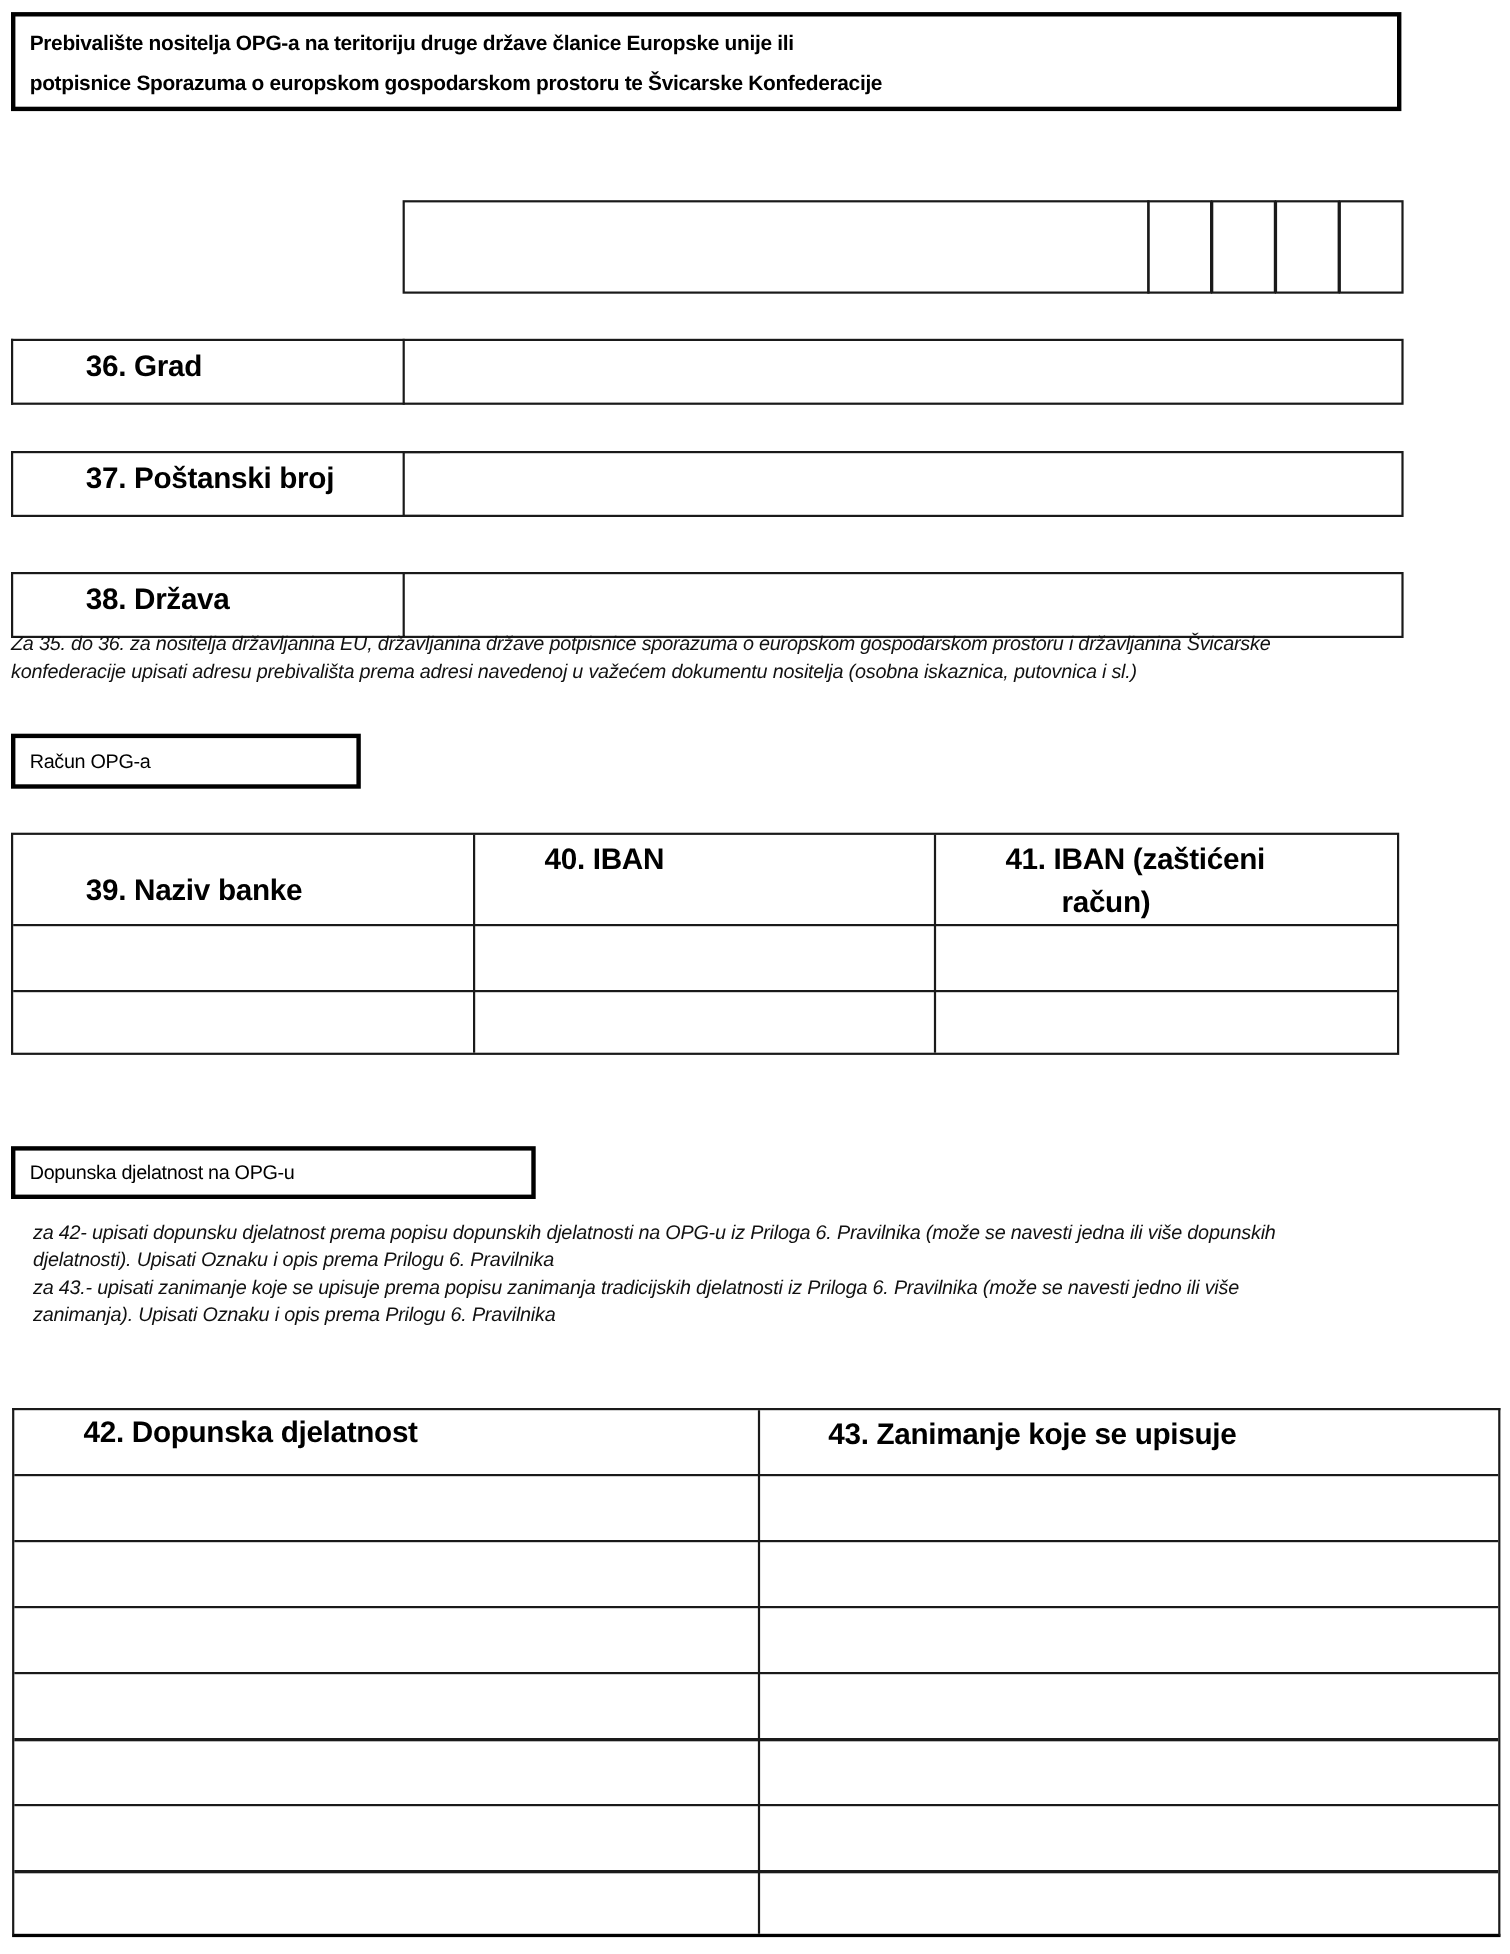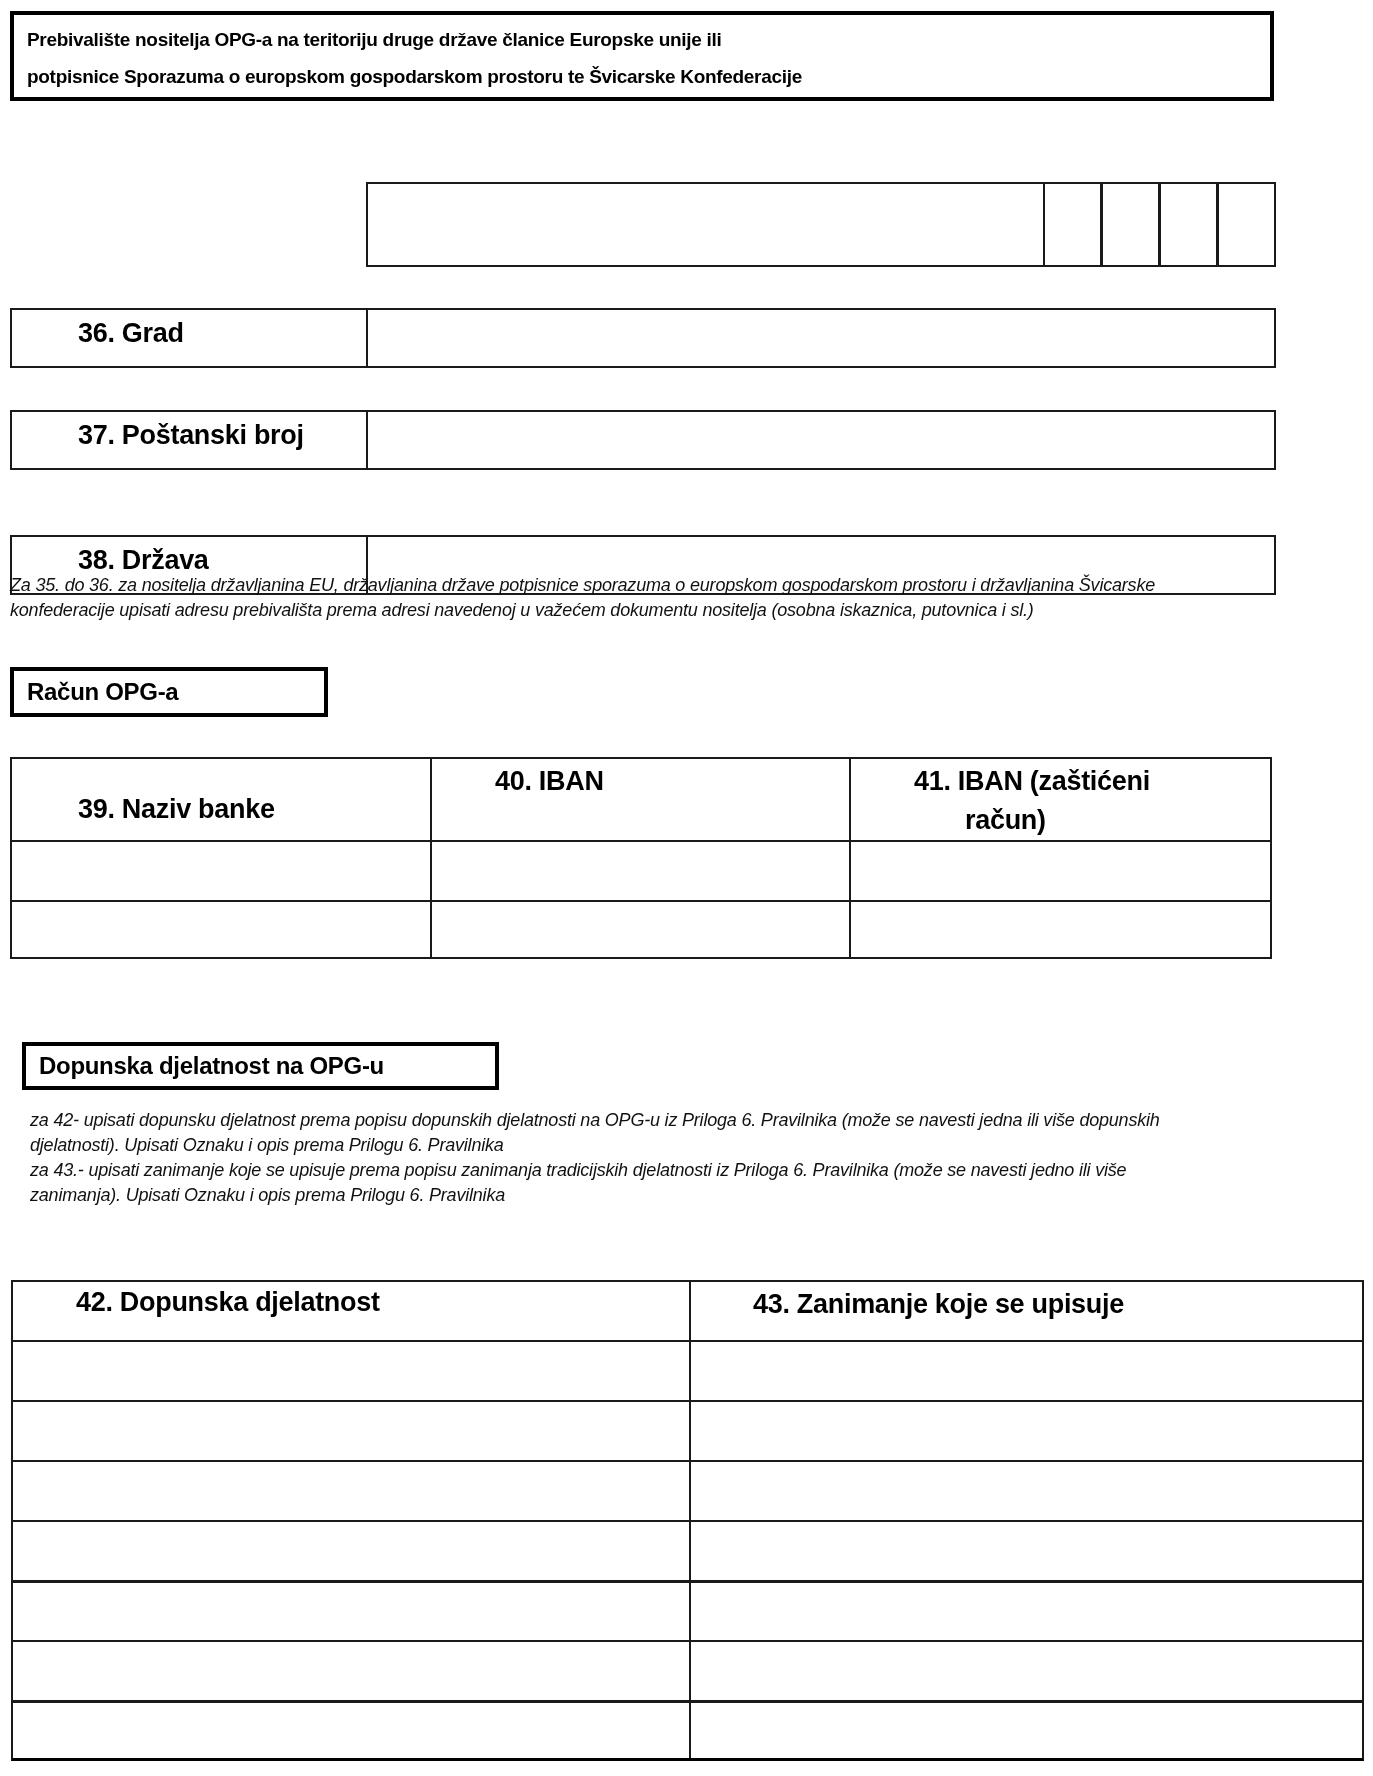--- a/index.html
+++ b/index.html
@@ -4,21 +4,21 @@
   <style>
     html, body { margin: 0; padding: 0; background: #ffffff; }
     body {
       width: 1373px; height: 1776px; position: relative; overflow: hidden;
       font-family: "Liberation Sans", "DejaVu Sans", sans-serif; color: #000;
     }
     .abs { position: absolute; box-sizing: border-box; }
     .thick { border: 4px solid #000; }
     .thin { border: 2px solid #1a1a1a; }
     .title-box .line { font-weight: bold; font-size: 19px; line-height: 37px; padding-left: 13px; white-space: nowrap; letter-spacing: -0.3px; }
-    .section-heading { font-weight: bold; font-size: 24px; line-height: 40px; padding-left: 13px; white-space: nowrap; letter-spacing: -0.3px; }
+    .section-heading { font-weight: normal; font-size: 18px; line-height: 40px; padding-left: 13px; white-space: nowrap; letter-spacing: -0.3px; }
     .label { font-weight: bold; font-size: 27px; line-height: 40px; white-space: nowrap; letter-spacing: -0.3px; }
     .note { font-style: italic; font-size: 18px; line-height: 25px; white-space: nowrap; letter-spacing: -0.2px; color: #111; }
     .vline { position: absolute; top: 0; bottom: 0; width: 2px; background: #1a1a1a; }
     .hline { position: absolute; left: 0; right: 0; height: 2px; background: #1a1a1a; }
     .input-cell { position: absolute; cursor: text; }
   </style>
 </head>
 <body>
 
 <div class="abs thick title-box" style="left:10px; top:11px; width:1264px; height:90px; padding-top:6px;">
@@ -41,21 +41,21 @@
   <div class="abs thin input-cell" style="left:356px; top:0; width:910px; height:60px;"></div>
 </div>
 
 <div class="abs" style="left:10px; top:410px; width:1262px; height:60px;">
   <div class="abs thin" style="left:0; top:0; width:390px; height:60px; border-right:none;">
     <div class="label" style="position:absolute; left:66px; top:3px;">37. Poštanski broj</div>
   </div>
   <div class="abs thin input-cell" style="left:356px; top:0; width:910px; height:60px;"></div>
 </div>
 
-<div class="abs" style="left:10px; top:535px; width:1262px; height:60px;">
+<div class="abs" style="left:10px; top:520px; width:1262px; height:60px;">
   <div class="abs thin" style="left:0; top:0; width:358px; height:60px; border-right:none;">
     <div class="label" style="position:absolute; left:66px; top:3px;">38. Država</div>
   </div>
   <div class="abs thin input-cell" style="left:356px; top:0; width:910px; height:60px;"></div>
 </div>
 
 <div class="abs" style="left:10px; top:573px;">
   <div class="note">Za 35. do 36. za nositelja državljanina EU, državljanina države potpisnice sporazuma o europskom gospodarskom prostoru i državljanina Švicarske</div>
   <div class="note">konfederacije upisati adresu prebivališta prema adresi navedenoj u važećem dokumentu nositelja (osobna iskaznica, putovnica i sl.)</div>
 </div>
@@ -75,21 +75,21 @@
 
   <div class="input-cell" style="left:0; top:83px; width:418px; height:58px;"></div>
   <div class="input-cell" style="left:420px; top:83px; width:417px; height:58px;"></div>
   <div class="input-cell" style="left:839px; top:83px; width:419px; height:58px;"></div>
 
   <div class="input-cell" style="left:0; top:143px; width:418px; height:55px;"></div>
   <div class="input-cell" style="left:420px; top:143px; width:417px; height:55px;"></div>
   <div class="input-cell" style="left:839px; top:143px; width:419px; height:55px;"></div>
 </div>
 
-<div class="abs thick section-heading" style="left:22px; top:1042px; width:477px; height:48px;">Dopunska djelatnost na OPG-u</div>
+<div class="abs thick section-heading" style="left:10px; top:1042px; width:477px; height:48px;">Dopunska djelatnost na OPG-u</div>
 
 <div class="abs" style="left:10px; top:1108px;margin-left:20px;">
   <div class="note">za 42- upisati dopunsku djelatnost prema popisu dopunskih djelatnosti na OPG-u iz Priloga 6. Pravilnika (može se navesti jedna ili više dopunskih</div>
   <div class="note">djelatnosti). Upisati Oznaku i opis prema Prilogu 6. Pravilnika</div>
   <div class="note">za 43.- upisati zanimanje koje se upisuje prema popisu zanimanja tradicijskih djelatnosti iz Priloga 6. Pravilnika (može se navesti jedno ili više</div>
   <div class="note">zanimanja). Upisati Oznaku i opis prema Prilogu 6. Pravilnika</div>
 </div>
 
 <div class="abs" style="left:11px; top:1280px; width:1353px; height:481px; border:2px solid #1a1a1a; border-bottom:3px solid #000;">
   <div class="vline" style="left:676px;"></div>

